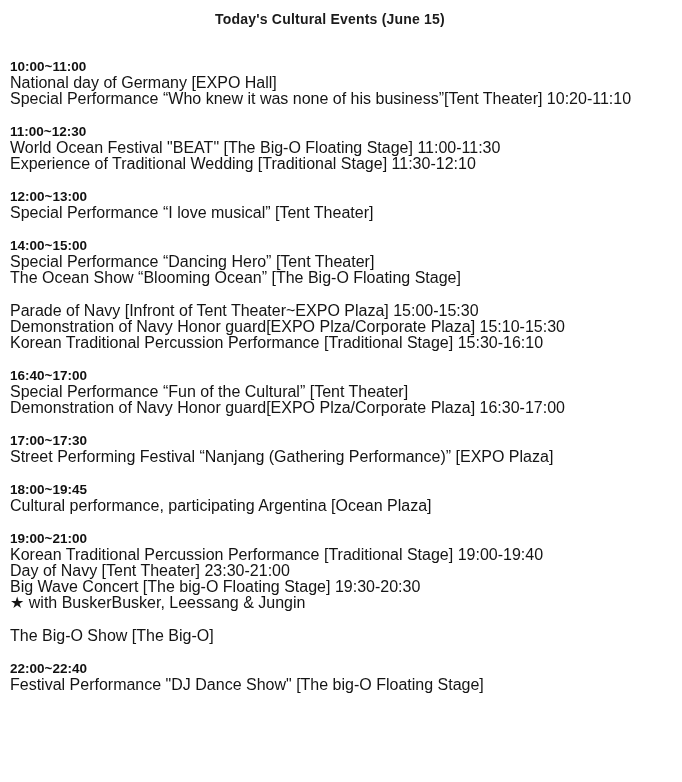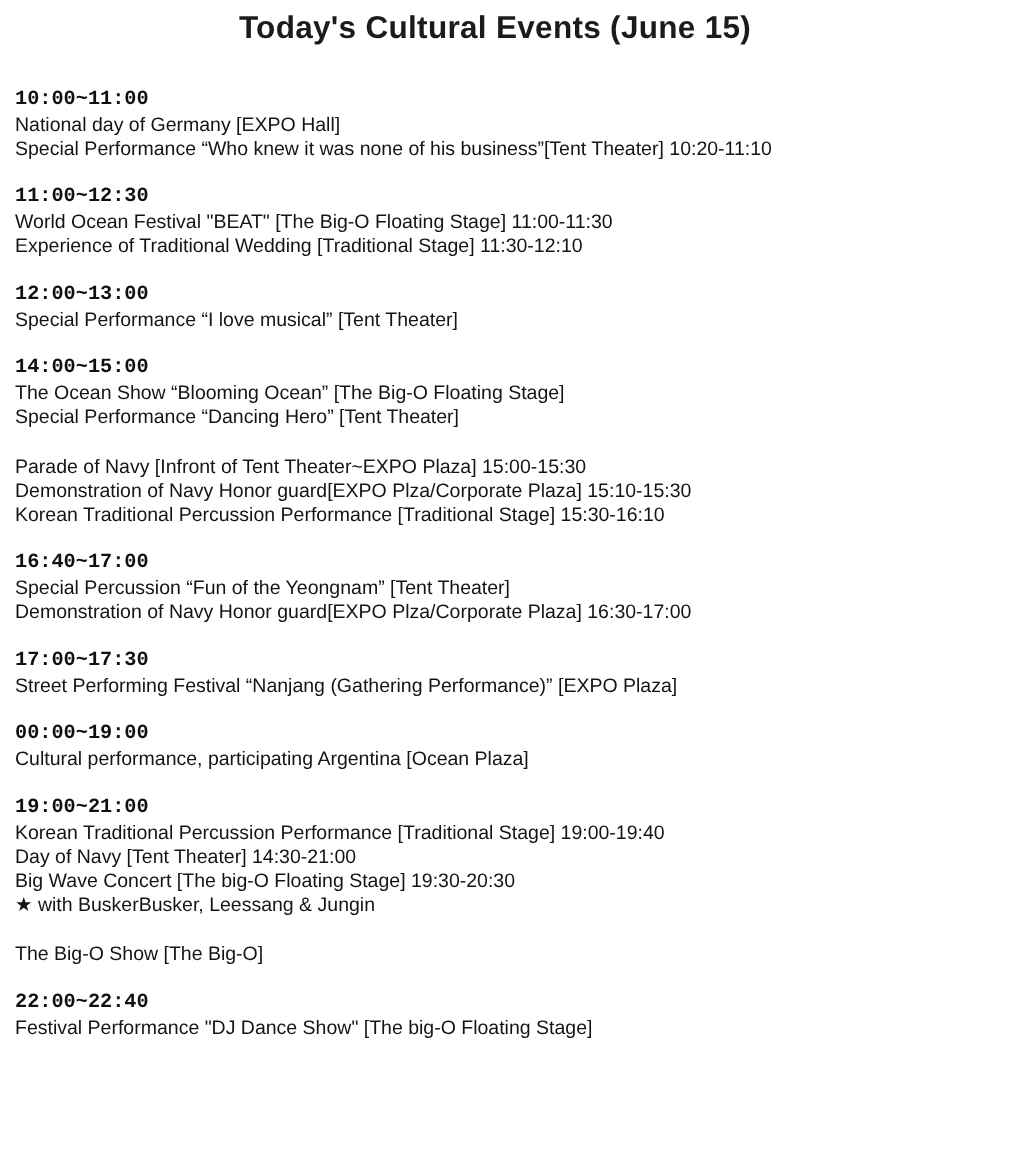--- a/index.html
+++ b/index.html
@@ -10,42 +10,41 @@
   body {
     width: 682px;
     min-height: 782px;
   }
   .doc {
     font-family: "Liberation Sans", "DejaVu Sans", sans-serif;
     color: #141414;
     padding: 6px 8px 20px 10px;
   }
   .page-title {
-    font-size: 21px;
+    font-size: 14px;
     line-height: 22px;
     font-weight: bold;
     text-align: center;
     color: #1b1b1b;
     margin: 2px 24px 29px 0;
     letter-spacing: 0.2px;
   }
   .slot {
     margin: 0 0 17px 0;
   }
   .slot-time {
     font-size: 13.5px;
     line-height: 16px;
     font-weight: bold;
     margin: 0;
     padding: 0;
     color: #101010;
-    font-family: Liberation Mono, monospace;
   }
   .event-line {
-    font-size: 13px;
+    font-size: 16px;
     line-height: 16px;
     white-space: nowrap;
     color: #141414;
   }
 </style>
 </head>
 <body>
 
 <div class="doc">
   <h1 class="page-title">Today's Cultural Events (June 15)</h1>
@@ -69,60 +68,60 @@
   <section class="slot">
     <h2 class="slot-time">12:00~13:00</h2>
     <div class="slot-events">
           <div class="event-line">Special Performance “I love musical” [Tent Theater]</div>
         </div>
   </section>
 
   <section class="slot">
     <h2 class="slot-time">14:00~15:00</h2>
     <div class="slot-events">
+          <div class="event-line">Special Performance “Dancing Hero” [Tent Theater]</div>
           <div class="event-line">The Ocean Show “Blooming Ocean” [The Big-O Floating Stage]</div>
-          <div class="event-line">Special Performance “Dancing Hero” [Tent Theater]</div>
         </div>
   </section>
 
   <section class="slot">
     <div class="slot-events">
           <div class="event-line">Parade of Navy [Infront of Tent Theater~EXPO Plaza] 15:00-15:30</div>
           <div class="event-line">Demonstration of Navy Honor guard[EXPO Plza/Corporate Plaza] 15:10-15:30</div>
           <div class="event-line">Korean Traditional Percussion Performance [Traditional Stage] 15:30-16:10</div>
         </div>
   </section>
 
   <section class="slot">
     <h2 class="slot-time">16:40~17:00</h2>
     <div class="slot-events">
-          <div class="event-line">Special Percussion “Fun of the Yeongnam” [Tent Theater]</div>
+          <div class="event-line">Special Performance “Fun of the Cultural” [Tent Theater]</div>
           <div class="event-line">Demonstration of Navy Honor guard[EXPO Plza/Corporate Plaza] 16:30-17:00</div>
         </div>
   </section>
 
   <section class="slot">
     <h2 class="slot-time">17:00~17:30</h2>
     <div class="slot-events">
           <div class="event-line">Street Performing Festival “Nanjang (Gathering Performance)” [EXPO Plaza]</div>
         </div>
   </section>
 
   <section class="slot">
-    <h2 class="slot-time">00:00~19:00</h2>
+    <h2 class="slot-time">18:00~19:45</h2>
     <div class="slot-events">
           <div class="event-line">Cultural performance, participating Argentina [Ocean Plaza]</div>
         </div>
   </section>
 
   <section class="slot">
     <h2 class="slot-time">19:00~21:00</h2>
     <div class="slot-events">
           <div class="event-line">Korean Traditional Percussion Performance [Traditional Stage] 19:00-19:40</div>
-          <div class="event-line">Day of Navy [Tent Theater] 14:30-21:00</div>
+          <div class="event-line">Day of Navy [Tent Theater] 23:30-21:00</div>
           <div class="event-line">Big Wave Concert [The big-O Floating Stage] 19:30-20:30</div>
           <div class="event-line">★ with BuskerBusker, Leessang &amp; Jungin</div>
         </div>
   </section>
 
   <section class="slot">
     <div class="slot-events">
           <div class="event-line">The Big-O Show [The Big-O]</div>
         </div>
   </section>

